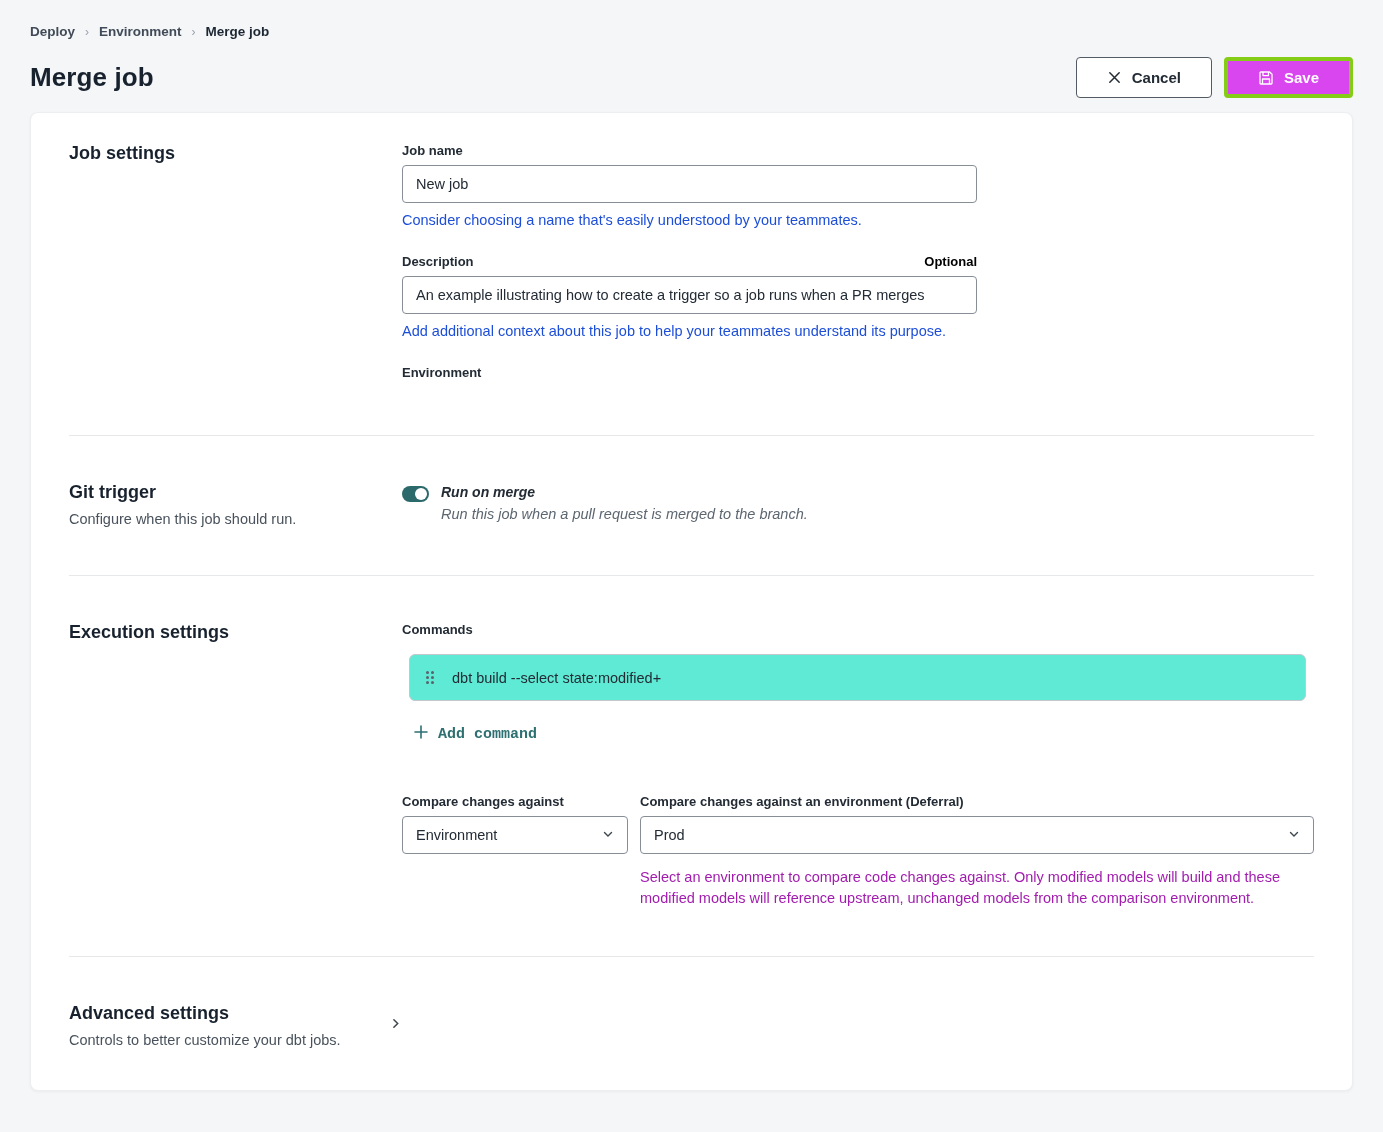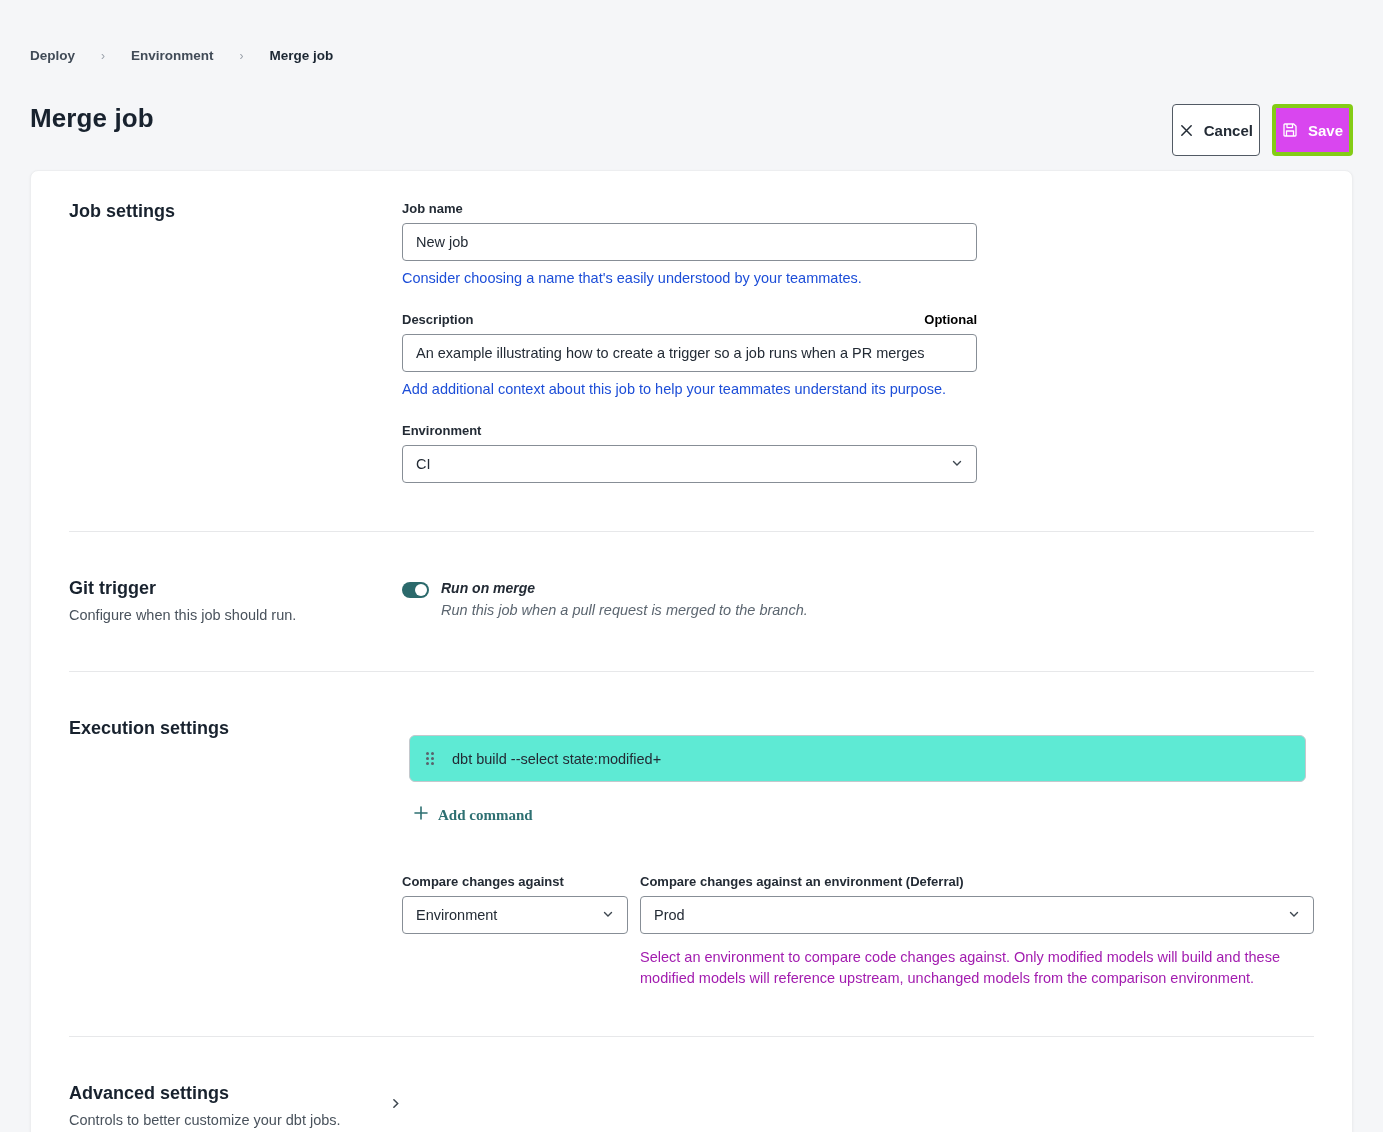--- a/index.html
+++ b/index.html
@@ -6,33 +6,33 @@
   html,body { width:1383px; height:1132px; }
   body {
     background:#F5F6F8;
     font-family:"Liberation Sans", sans-serif;
     color:#232B35;
     overflow:hidden;
   }
   .page { padding:24px 30px 0 30px; }
 
   
-  .breadcrumb { display:flex; align-items:flex-end; gap:26px; font-size:13.5px;margin-top:24px; }
+  .breadcrumb { display:flex; align-items:flex-end; gap:10px; font-size:13.5px; }
   .crumb { color:#414B57; font-weight:600; cursor:pointer; }
   .crumb.current { color:#1C2733; font-weight:700; }
   .crumb-sep { color:#9BA2AB; font-size:12px; }
 
   
   .header-row { display:flex; align-items:center; justify-content:space-between; margin-top:18px; }
   .page-title { font-size:26px; font-weight:700; color:#18222E; letter-spacing:0.1px; }
   .header-actions { display:flex; gap:12px; }
   .btn {
-    height:52px; display:inline-flex; align-items:center; gap:10px;
-    padding:0 6px; border-radius:4px; font-size:15px; font-weight:600;
-    cursor:pointer; font-family:inherit;margin-top:23px;
+    height:41px; display:inline-flex; align-items:center; gap:10px;
+    padding:0 30px; border-radius:4px; font-size:15px; font-weight:600;
+    cursor:pointer; font-family:inherit;
   }
   .btn-secondary { background:#FFFFFF; border:1px solid #525A64; color:#232B35; }
   .btn-primary  { background:#d946ef; border:4px solid #84cc16; color:#FFFFFF; }
   .btn svg { display:block; }
 
   
   .card {
     margin-top:14px; background:#FFFFFF; border-radius:8px;
     border:1px solid #EDEEF0;
     box-shadow:0 1px 3px rgba(20,30,40,0.05);
@@ -85,21 +85,21 @@
   .command-row {
     margin:17px 8px 0 7px; height:47px; border:1px solid #C4C8CD; border-radius:6px;
     display:flex; align-items:center; padding:0 16px; gap:18px; background:#5eead4;
   }
   .grip { display:grid; grid-template-columns:repeat(2, 3px); grid-auto-rows:3px; gap:2px; cursor:grab; }
   .grip i { width:3px; height:3px; border-radius:50%; background:#5A626C; }
   .command-text { font-size:14.5px; color:#232B35; }
   .add-command {
     margin:24px 0 0 12px; display:inline-flex; align-items:center; gap:10px;
     color:#2E7072; font-size:15px; font-weight:600; cursor:pointer; background:none; border:none;
-    font-family:Liberation Serif, serif;
+    font-family:Liberation Mono, monospace;
   }
   .compare-row { display:flex; gap:12px; margin-top:50px; }
   .compare-col-1 { width:226px; flex-shrink:0; }
   .compare-col-2 { flex:1; min-width:0; }
   .compare-helper { font-size:14.5px; color:#a21caf; margin-top:13px; line-height:1.42; max-width:648px; }
 
   
   .chevron-right { color:#3E4750; margin-top:13px; cursor:pointer; }
 </style>
 </head>
@@ -161,28 +161,20 @@
             <span class="field-optional">Optional</span>
           </div>
           <input class="text-input" type="text" value="An example illustrating how to create a trigger so a job runs when a PR merges" style="">
           <div class="helper">Add additional context about this job to help your teammates understand its purpose.</div>
         </div>
 
         <div class="field">
           <div class="field-label-row">
             <label class="field-label">Environment</label>
           </div>
-          <div class="select">
-            <span>CI</span>
-            <span class="chev">
-              <svg width="12" height="12" viewBox="0 0 12 12" fill="none" stroke="currentColor" stroke-width="1.4" stroke-linecap="round">
-                  <path d="M2.5 4.5L6 8l3.5-3.5"></path>
-                </svg>
-            </span>
-          </div>
         </div>
 
       </div>
     </section>
 
     <section class="section pad-lg">
       <div class="section-left">
         <div>
           <h2 class="section-heading">Git trigger</h2>
           <div class="section-sub">Configure when this job should run.</div>
@@ -200,20 +192,21 @@
         </div>
       </div>
     </section>
 
     <section class="section pad-lg">
       <div class="section-left">
         <h2 class="section-heading">Execution settings</h2>
       </div>
       <div class="section-right">
 
+        <div class="commands-label">Commands</div>
 
         <div class="command-row">
           <span class="grip">
             <i></i>
               <i></i>
               <i></i>
               <i></i>
               <i></i>
               <i></i>
           </span>

